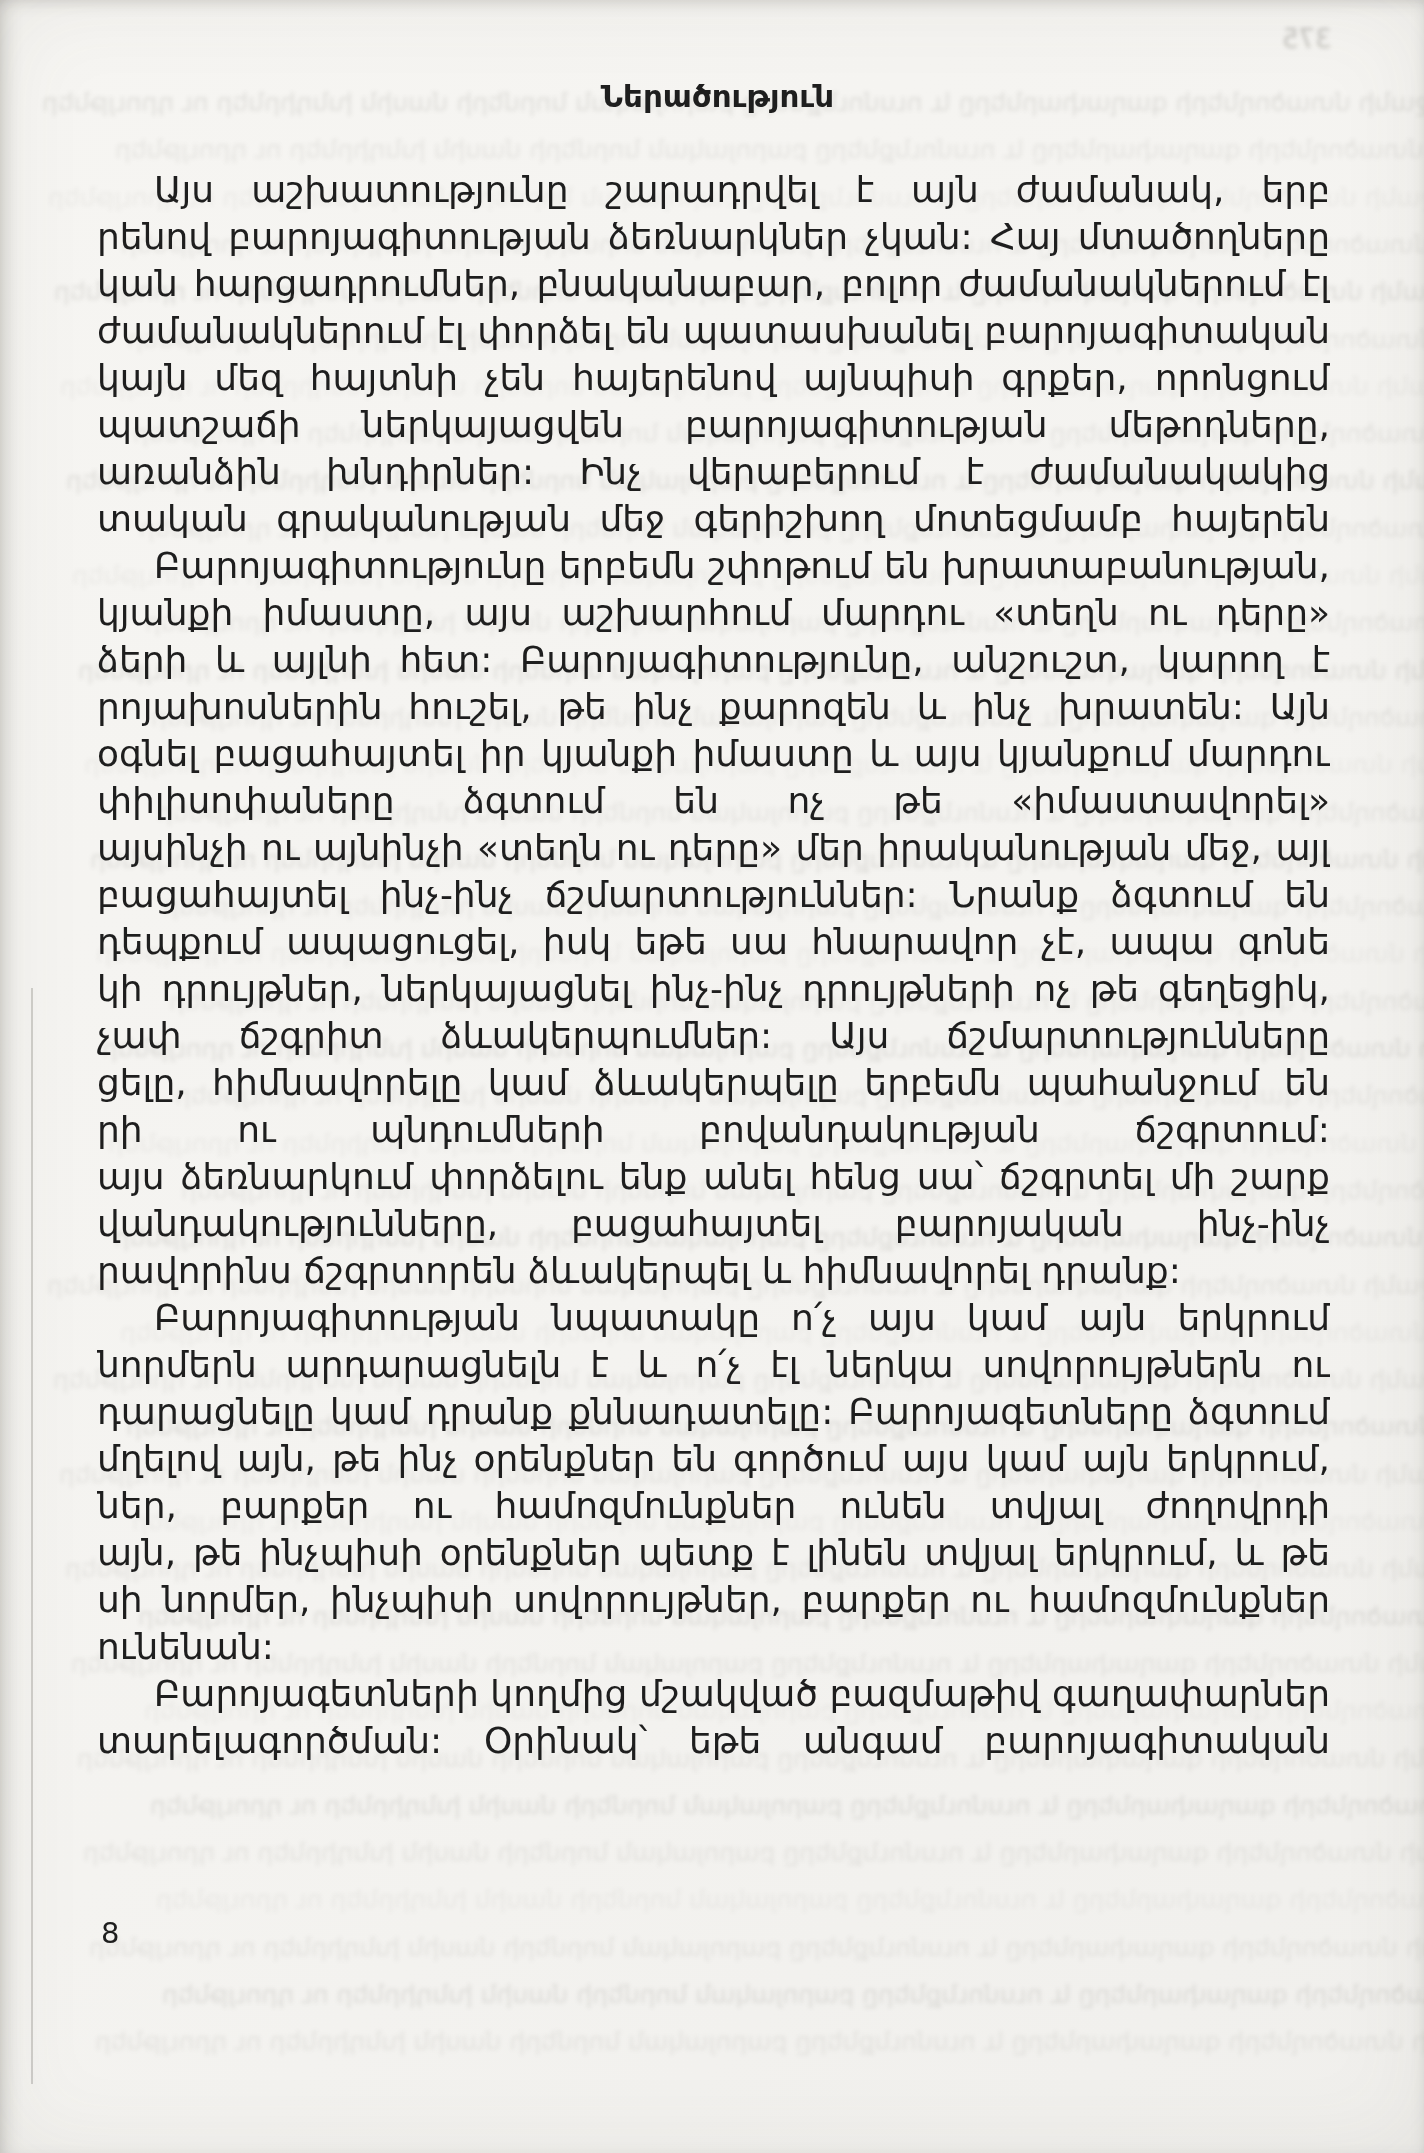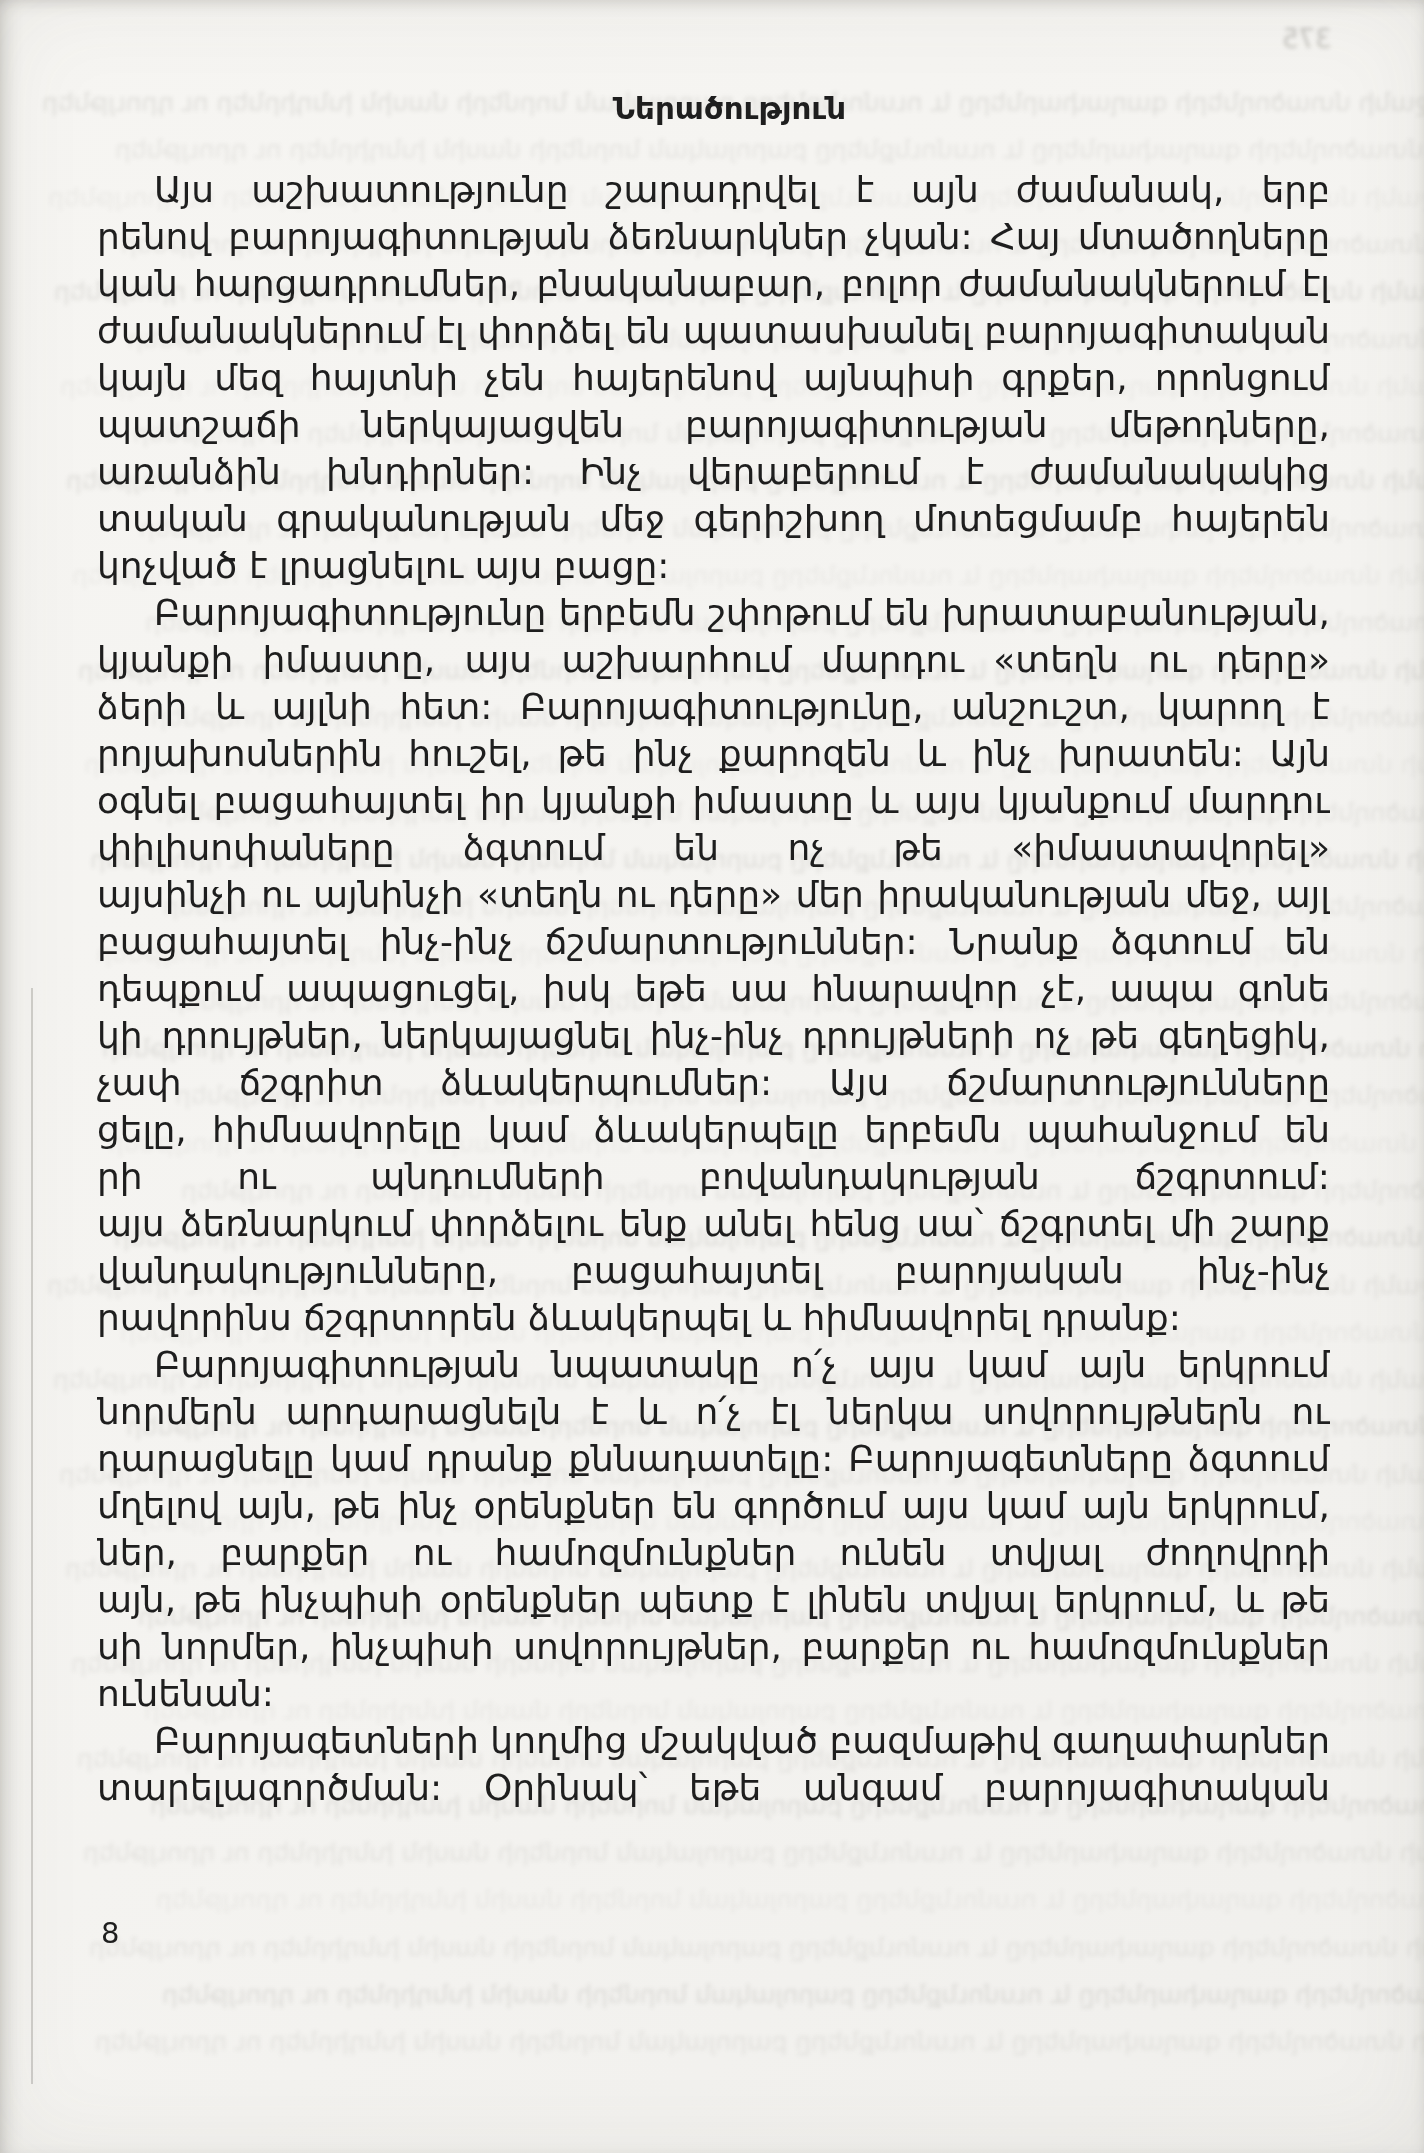--- a/index.html
+++ b/index.html
@@ -29,21 +29,21 @@
     transform:scaleX(-1);
     filter:blur(2.2px);
     color:#6f6d66;font-size:25px;line-height:30px;
   }
   .ghost-corner{
     position:absolute;top:24px;left:1282px;z-index:0;
     transform:scaleX(-1);filter:blur(2px);
     color:#6f6d66;opacity:.38;font-size:26px;
   }
   .chapter-title{
-    position:absolute;top:74px;left:97px;width:1233px;margin:16px;
+    position:absolute;top:74px;left:97px;width:1233px;margin:4px;
     text-align:center;font-size:31px;font-weight:bold;z-index:2;
   }
   .body-text{
     position:absolute;top:166px;left:97px;width:1233px;z-index:2;
     font-size:36px;line-height:47px;
   }
   .line{
     height:47px;overflow:hidden;
     text-align:justify;text-align-last:justify;
     hyphens:none;
@@ -112,21 +112,20 @@
   <div class="body-text">
       <div class="paragraph">
         <div class="line par-start">Այս աշխատությունը շարադրվել է այն ժամանակ, երբ նկատեցինք, որ հայե-</div>
         <div class="line">րենով բարոյագիտության ձեռնարկներ չկան: Հայ մտածողները բարոյագիտա-</div>
         <div class="line">կան հարցադրումներ, բնականաբար, բոլոր ժամանակներում էլ արել են և բոլոր</div>
         <div class="line">ժամանակներում էլ փորձել են պատասխանել բարոյագիտական հարցերի: Սա-</div>
         <div class="line">կայն մեզ հայտնի չեն հայերենով այնպիսի գրքեր, որոնցում սեղմ, բայց հավուր</div>
         <div class="line">պատշաճի ներկայացվեն բարոյագիտության մեթոդները, տեսություններն ու</div>
         <div class="line">առանձին խնդիրներ: Ինչ վերաբերում է ժամանակակից անգլիալեզու մասնագի-</div>
         <div class="line">տական գրականության մեջ գերիշխող մոտեցմամբ հայերեն բարոյագիտական</div>
-        <div class="line par-end">կոչված է լրացնելու այս բացը:</div>
       </div>
       <div class="paragraph">
         <div class="line par-start">Բարոյագիտությունը երբեմն շփոթում են խրատաբանության, իսկ երբեմն էլ՝</div>
         <div class="line">կյանքի իմաստը, այս աշխարհում մարդու «տեղն ու դերը» բացահայտելու փոր-</div>
         <div class="line">ձերի և այլնի հետ: Բարոյագիտությունը, անշուշտ, կարող է քարոզիչներին ու բա-</div>
         <div class="line">րոյախոսներին հուշել, թե ինչ քարոզեն և ինչ խրատեն: Այն անհատին կարող է</div>
         <div class="line">օգնել բացահայտել իր կյանքի իմաստը և այս կյանքում մարդու կոչումը: Սակայն</div>
         <div class="line">փիլիսոփաները ձգտում են ոչ թե «իմաստավորել» իրականությունը, ներկայացնել</div>
         <div class="line">այսինչի ու այնինչի «տեղն ու դերը» մեր իրականության մեջ, այլ առաջին հերթին</div>
         <div class="line">բացահայտել ինչ-ինչ ճշմարտություններ: Նրանք ձգտում են հնարավորության</div>

